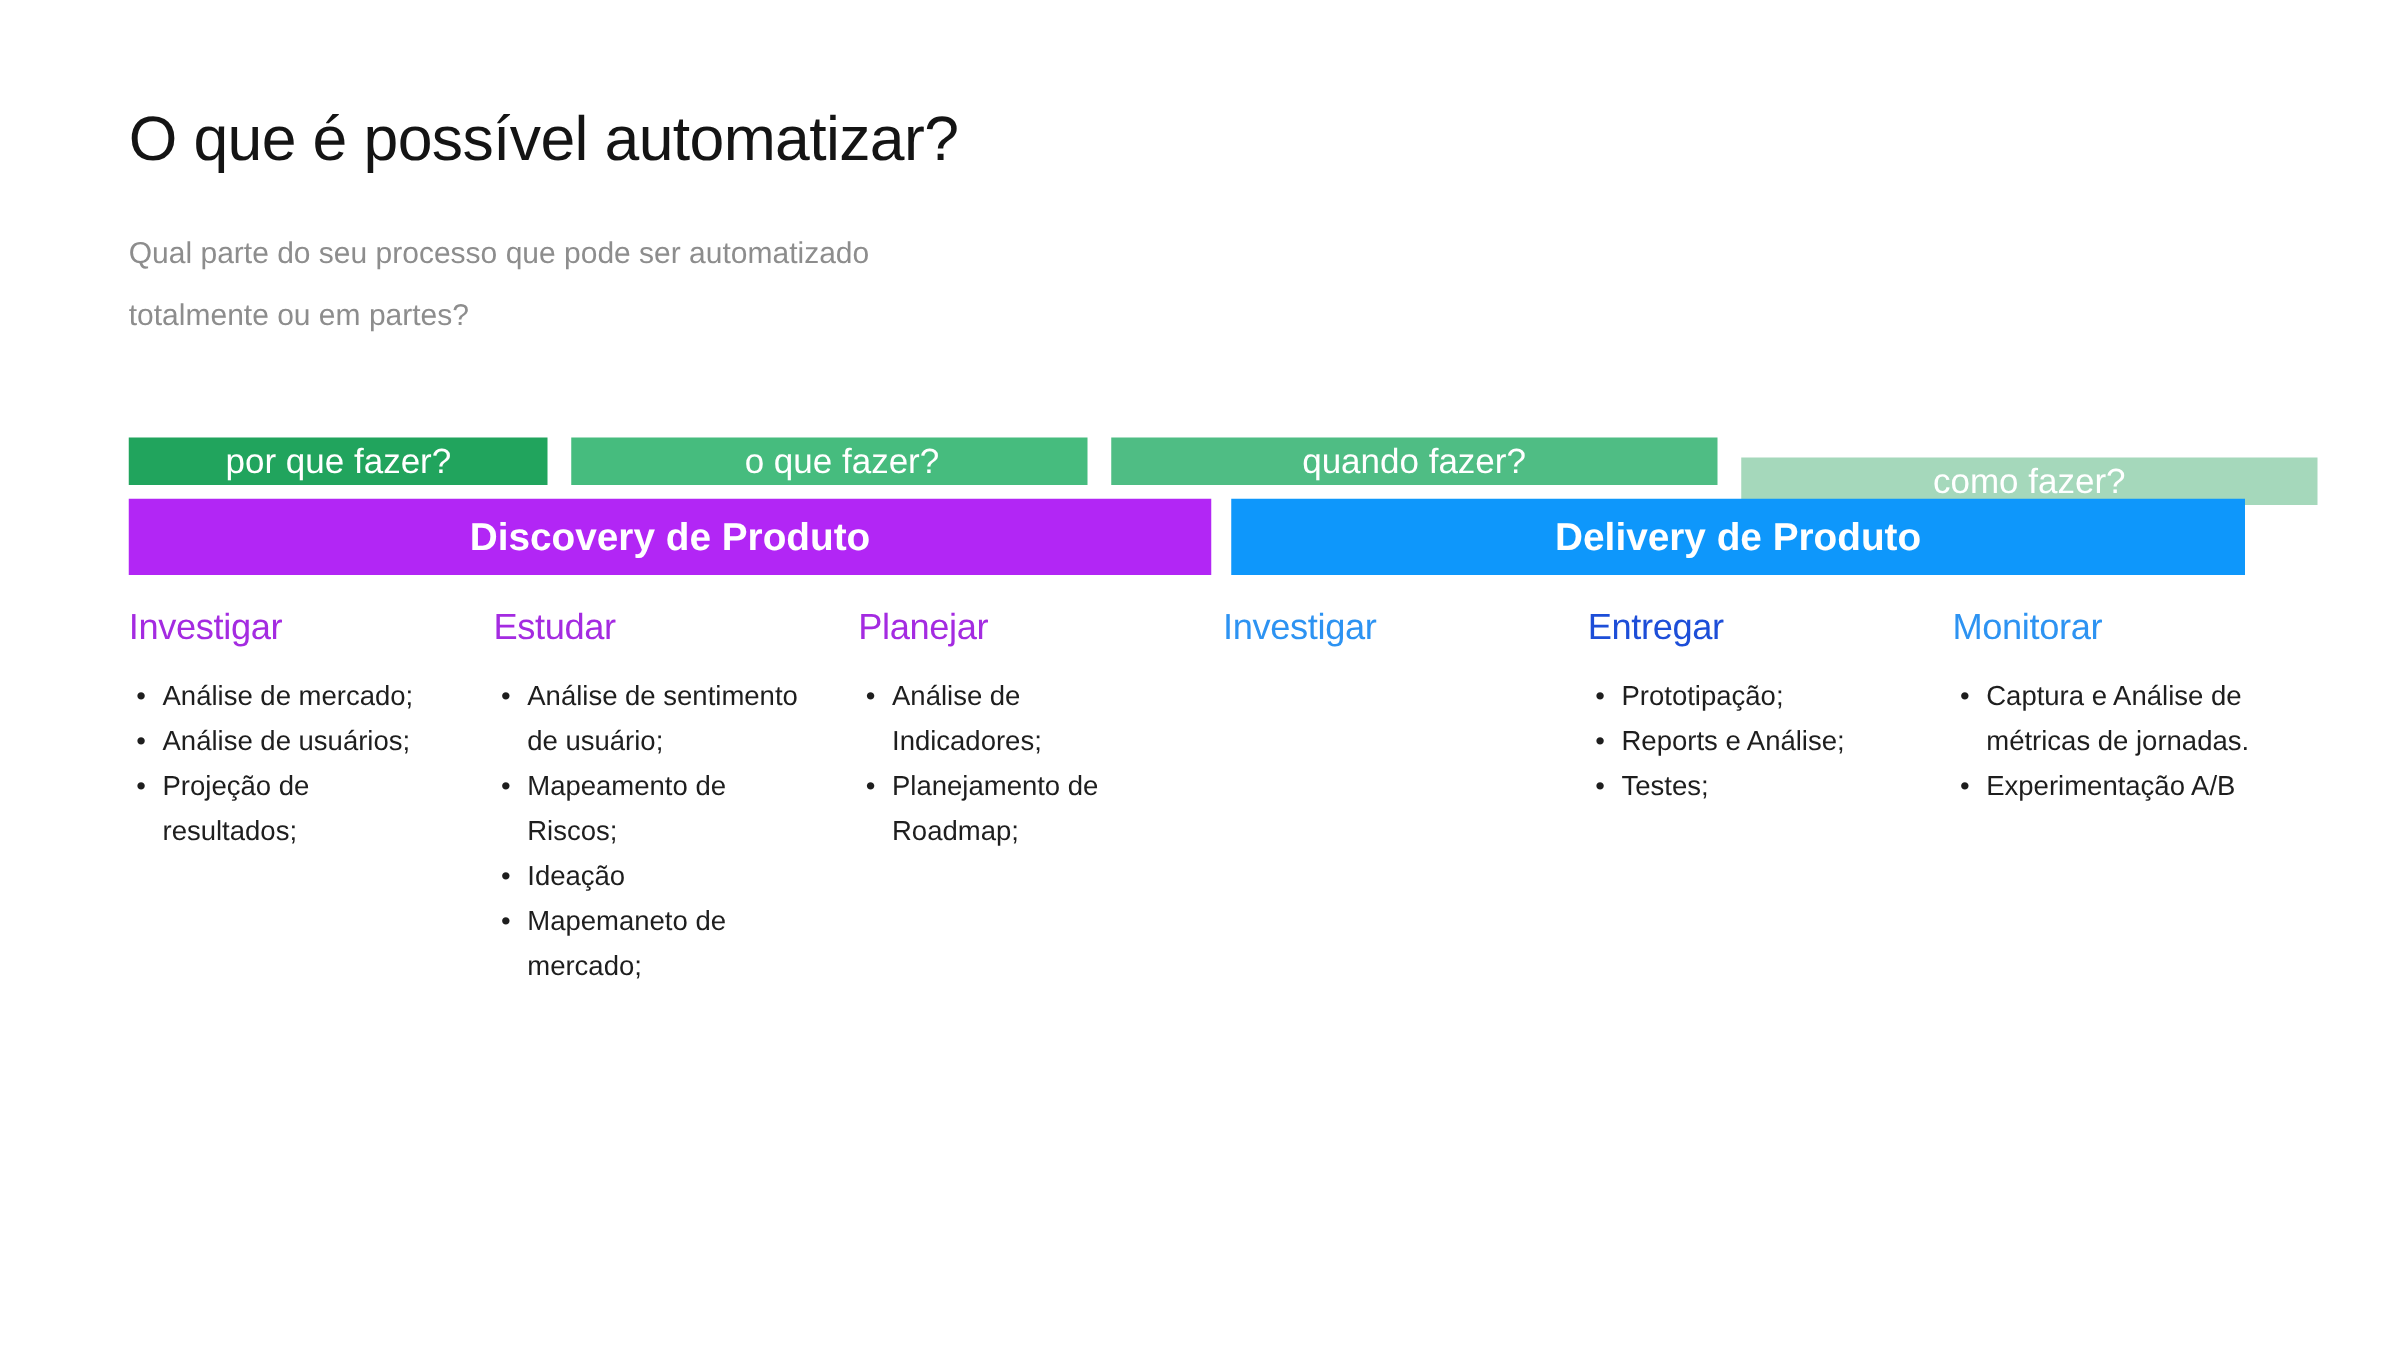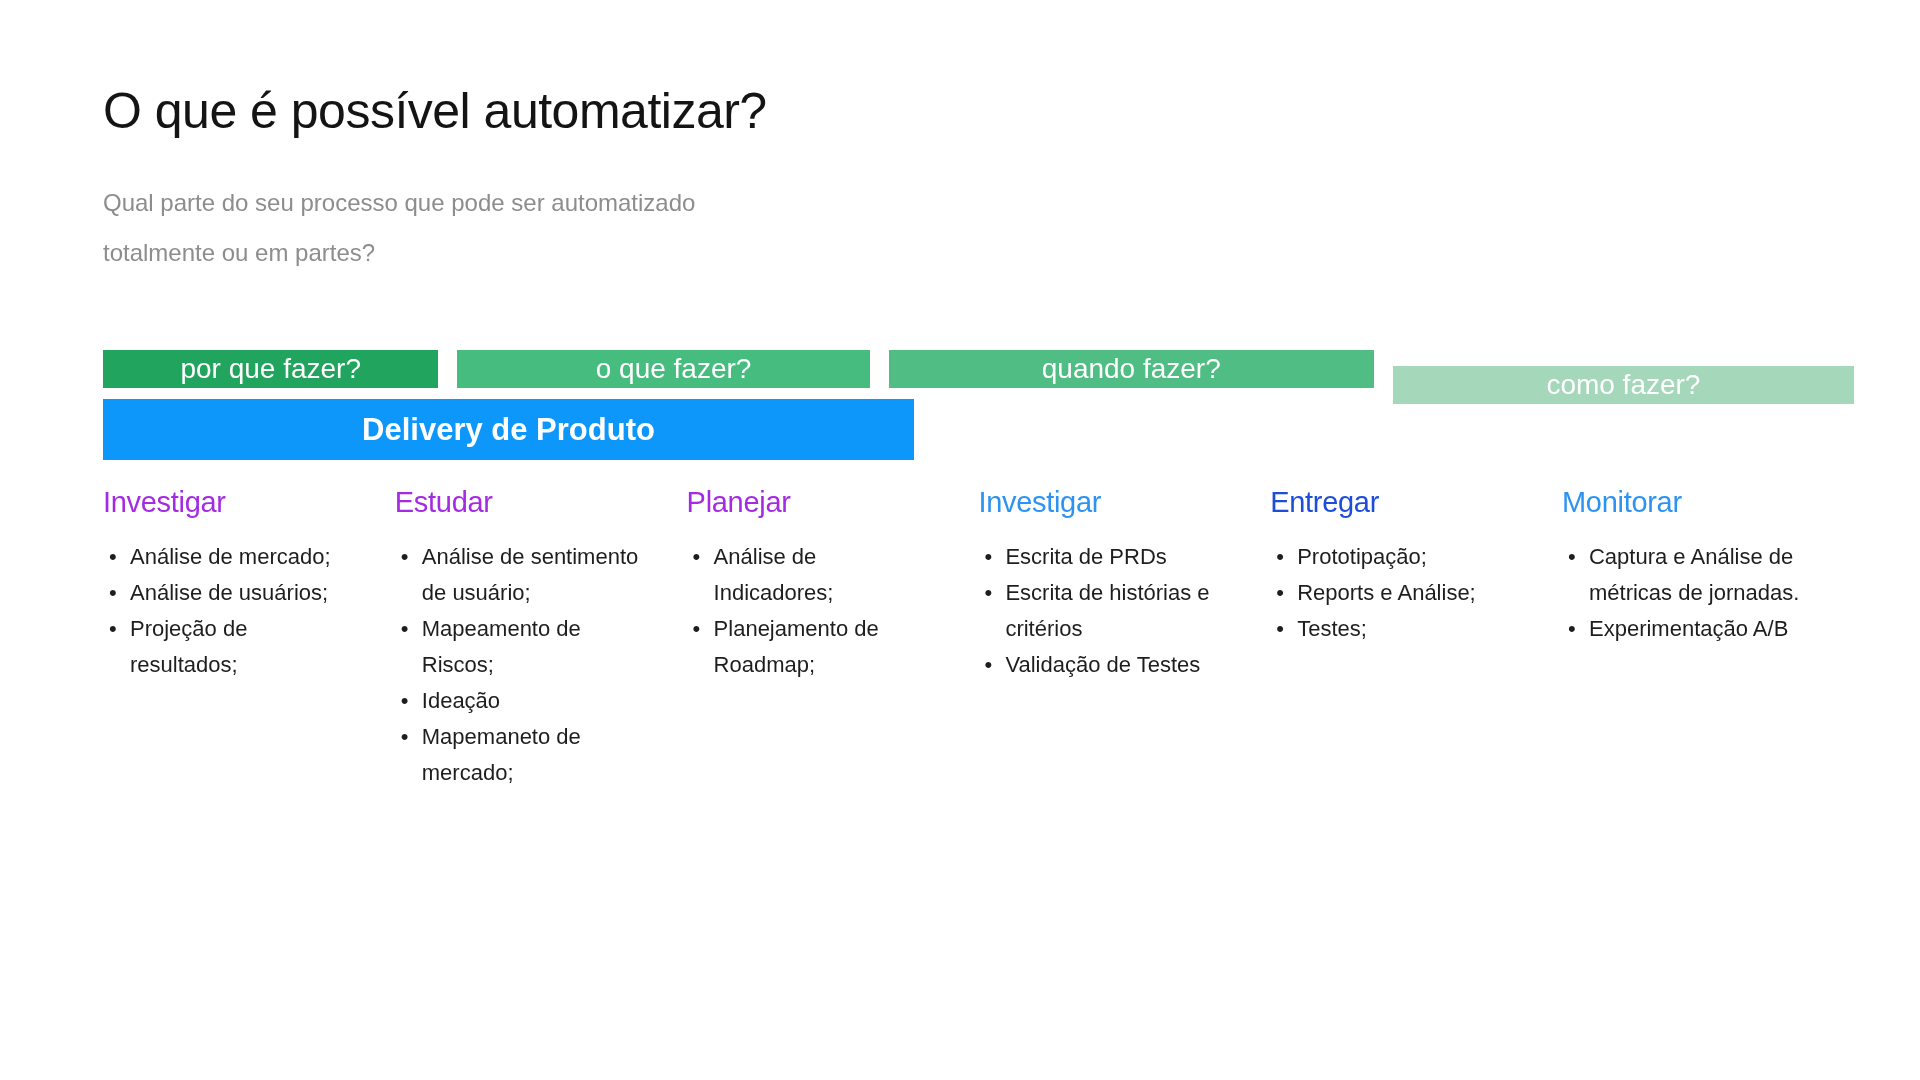--- a/index.html
+++ b/index.html
@@ -127,20 +127,23 @@
     </div>
     <div class="q-bar q-bar-3" style="background-color: rgb(79, 189, 132);">
       <span>quando fazer?</span>
     </div>
     <div class="q-bar q-bar-4" style="background-color: rgb(165, 216, 187); margin-top: 16px;">
       <span>como fazer?</span>
     </div>
   </div>
 
   <div class="sections-row">
+    <div class="section-header section-discovery" style="background-color: rgb(178, 38, 245);">
+      <span>Discovery de Produto</span>
+    </div>
     <div class="section-header section-delivery" style="background-color: rgb(14, 151, 251);">
       <span>Delivery de Produto</span>
     </div>
   </div>
 
   <div class="columns-row">
 
     <div class="column">
       <div class="column-title" style="color: rgb(164, 43, 225);">Investigar</div>
       <ul>
@@ -163,25 +166,20 @@
     <div class="column">
       <div class="column-title" style="color: rgb(164, 43, 225);">Planejar</div>
       <ul>
         <li>Análise de Indicadores;</li>
         <li>Planejamento de Roadmap;</li>
       </ul>
     </div>
 
     <div class="column">
       <div class="column-title" style="color: rgb(45, 147, 242);">Investigar</div>
-      <ul>
-        <li>Escrita de PRDs</li>
-        <li>Escrita de histórias e critérios</li>
-        <li>Validação de Testes</li>
-      </ul>
     </div>
 
     <div class="column">
       <div class="column-title" style="color: #1d4ed8;">Entregar</div>
       <ul>
         <li>Prototipação;</li>
         <li>Reports e Análise;</li>
         <li>Testes;</li>
       </ul>
     </div>

